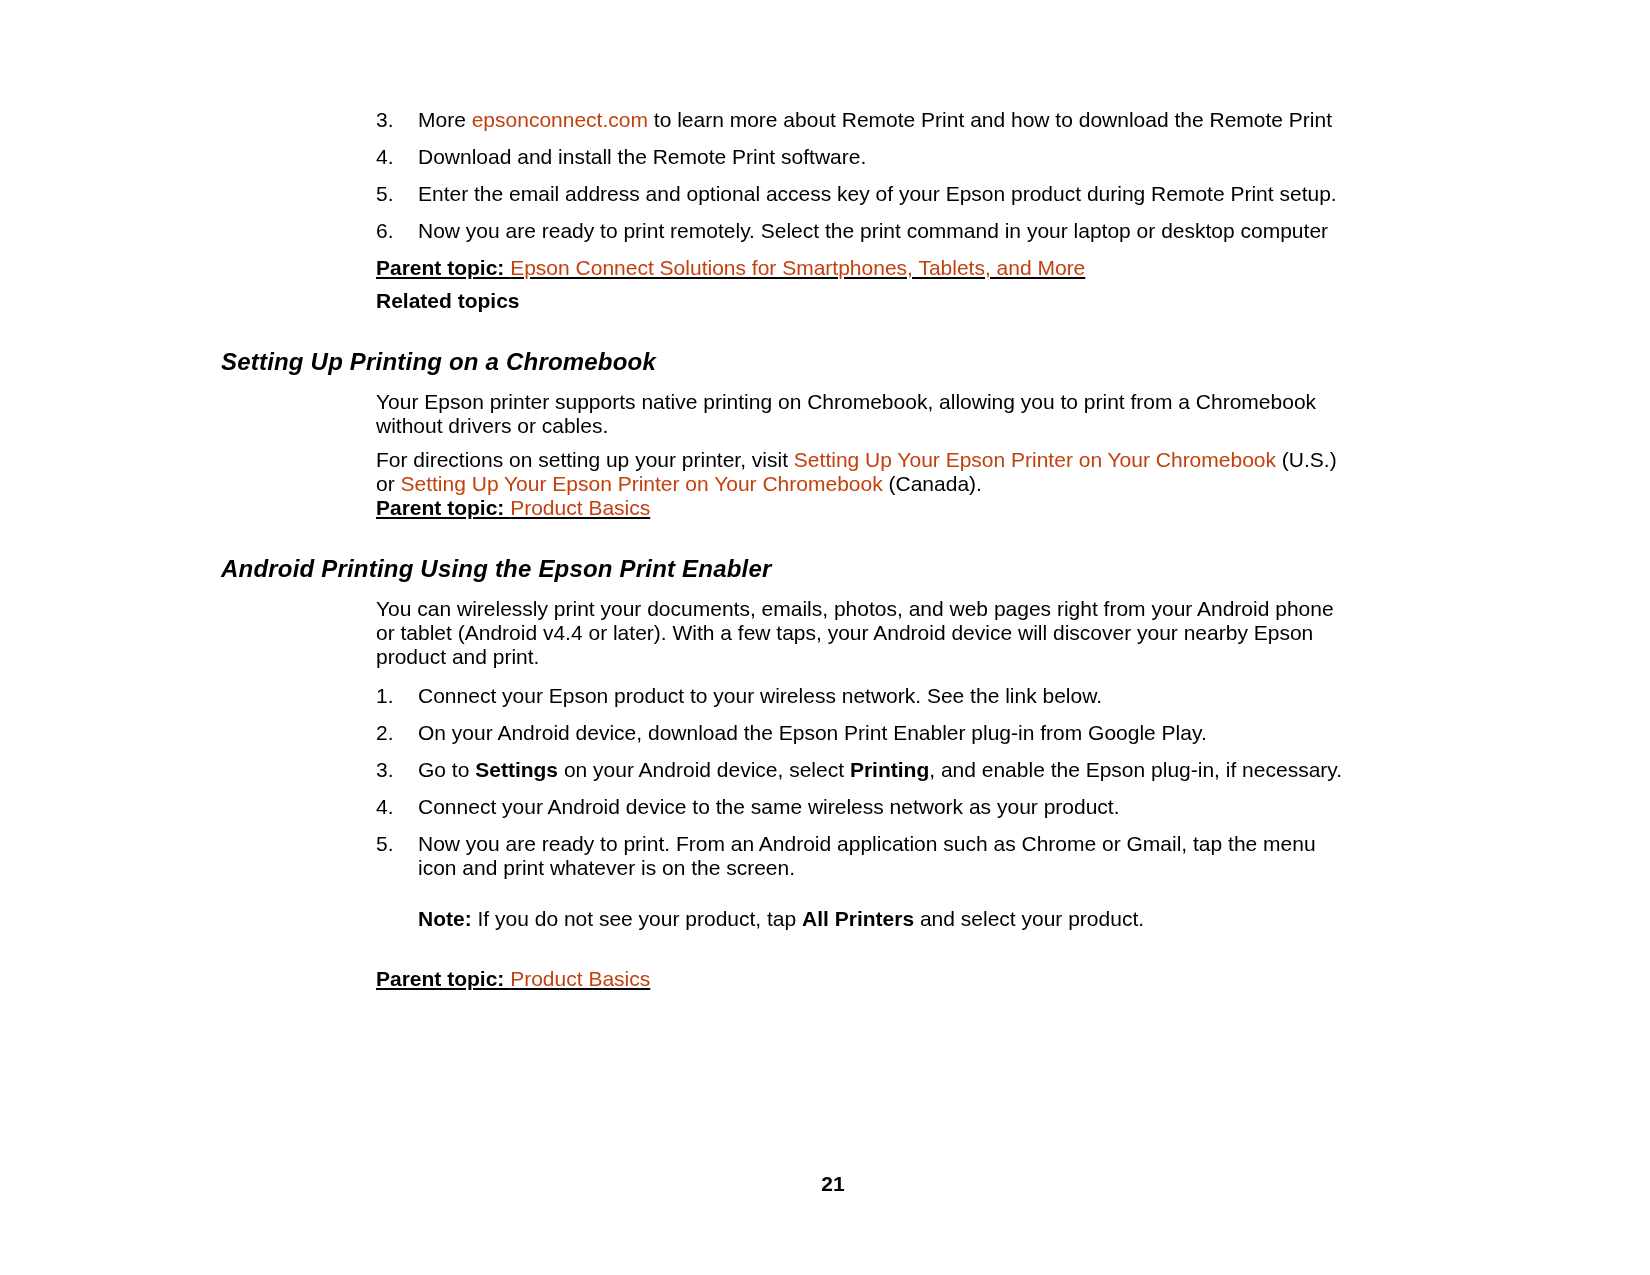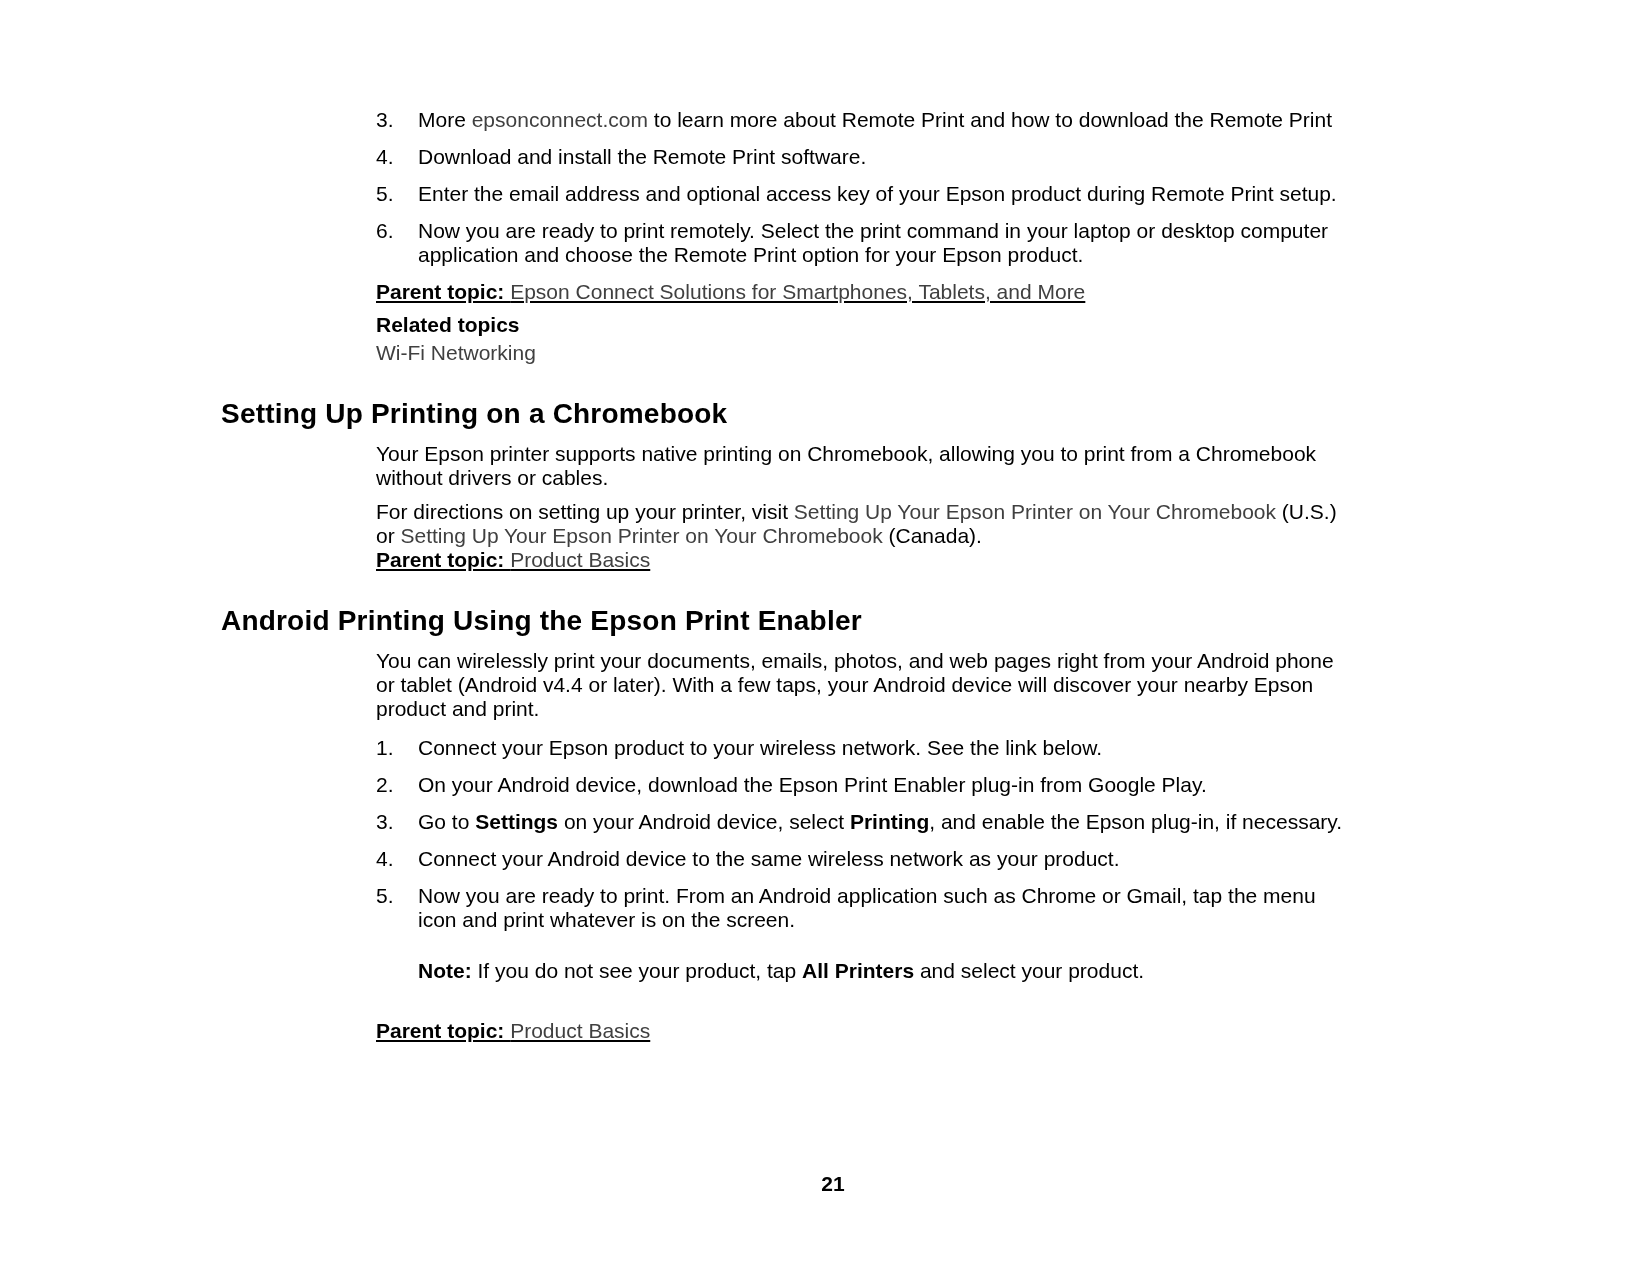--- a/index.html
+++ b/index.html
@@ -19,44 +19,45 @@
   }
   .content {
     position: absolute;
     left: 221px;
     top: 108px;
     width: 1215px;
   }
   .line { white-space: nowrap; }
   .b { font-weight: bold; }
   a.doc-link {
-    color: #404040;
+    color: #c2410c;
     text-decoration: none;
     cursor: pointer;
   }
   
   .li {
     display: flex;
     margin-left: 155px;
     margin-bottom: 13px;
   }
   .li .num { flex: 0 0 42px; }
   .li .li-text { flex: 1 1 auto; }
   
   .para { margin-left: 155px; margin-bottom: 10px; }
   .para-wide { margin-left: 155px; }
   .parent-row { margin-left: 155px; margin-bottom: 9px; text-decoration: underline; }
   .related-row { margin-left: 155px; margin-bottom: 4px; }
   .intro { margin-left: 155px; margin-bottom: 15px; }
   h1.sec-heading {
-    font-size: 28px;
+    font-size: 24px;
     line-height: 34px;
     font-weight: bold;
     margin: 32px 0 11px 0;
     letter-spacing: 0.2px;
+    font-style: italic;
   }
   .note-block {
     margin-left: 197px;
     margin-top: 27px;
     margin-bottom: 36px;
   }
   .page-number {
     position: absolute;
     top: 1172px;
     left: 8px;
@@ -90,35 +91,31 @@
     <span class="num">5.</span>
     <div class="li-text">
       <div class="line">Enter the email address and optional access key of your Epson product during Remote Print setup.</div>
     </div>
   </div>
 
   <div class="li">
     <span class="num">6.</span>
     <div class="li-text">
       <div class="line">Now you are ready to print remotely. Select the print command in your laptop or desktop computer</div>
-      <div class="line">application and choose the Remote Print option for your Epson product.</div>
     </div>
   </div>
 
   <div class="parent-row line">
     <span class="b">Parent topic: </span><a class="doc-link">Epson Connect Solutions for Smartphones, Tablets, and More</a>
   </div>
 
   <div class="related-row line">
     <span class="b">Related topics</span>
   </div>
 
-  <div class="para line">
-    <a class="doc-link">Wi-Fi Networking</a>
-  </div>
 
   <h1 class="sec-heading line">Setting Up Printing on a Chromebook</h1>
 
   <div class="para">
     <div class="line">Your Epson printer supports native printing on Chromebook, allowing you to print from a Chromebook</div>
     <div class="line">without drivers or cables.</div>
   </div>
 
   <div class="para-wide">
     <div class="line"><span>For directions on setting up your printer, visit </span><a class="doc-link">Setting Up Your Epson Printer on Your Chromebook</a><span> (U.S.)</span></div>

